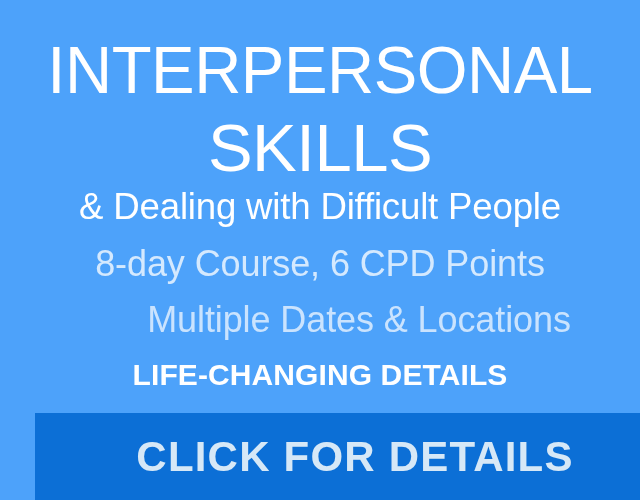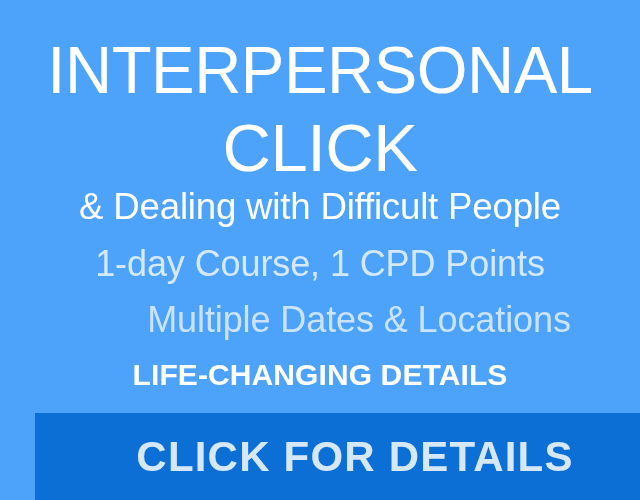--- a/index.html
+++ b/index.html
@@ -122,25 +122,25 @@
 </style>
 </head>
 <body>
 
 <div id="ad-banner">
 
   <div class="message-block">
 
     <div class="headline headline-1">INTERPERSONAL</div>
 
-    <div class="headline headline-2">CLICK</div>
+    <div class="headline headline-2">SKILLS</div>
 
     <div class="subhead subhead-main">&amp; Dealing with Difficult People</div>
 
-    <div class="subhead subhead-detail-1">1-day Course, 1 CPD Points</div>
+    <div class="subhead subhead-detail-1">8-day Course, 6 CPD Points</div>
 
     <div class="subhead subhead-detail-2">Multiple Dates &amp; Locations</div>
 
     <div class="tagline">LIFE-CHANGING DETAILS</div>
 
   </div>
 
   <div class="cta-bar">
     <span class="cta-label">CLICK FOR DETAILS</span>
   </div>

